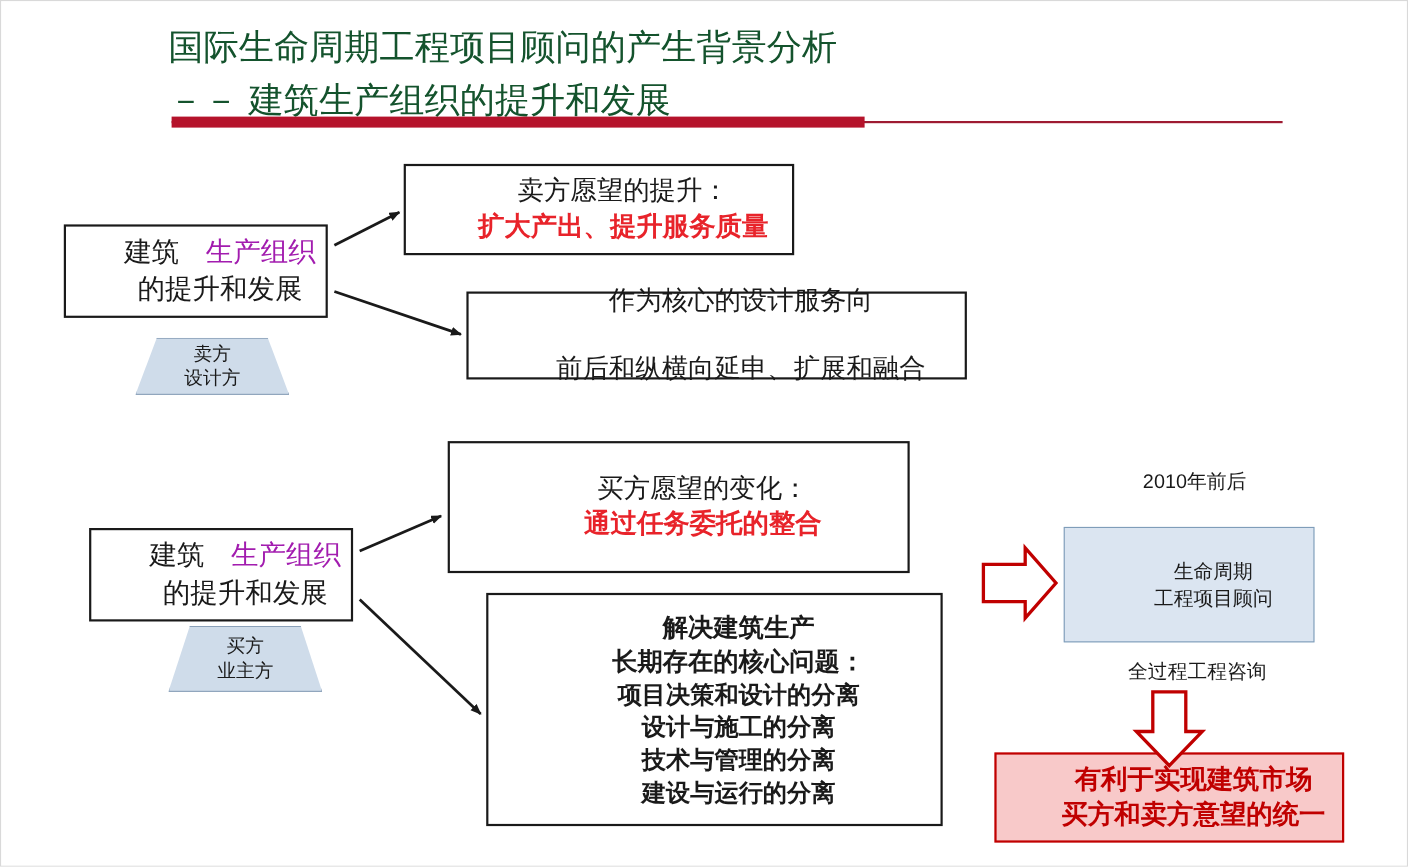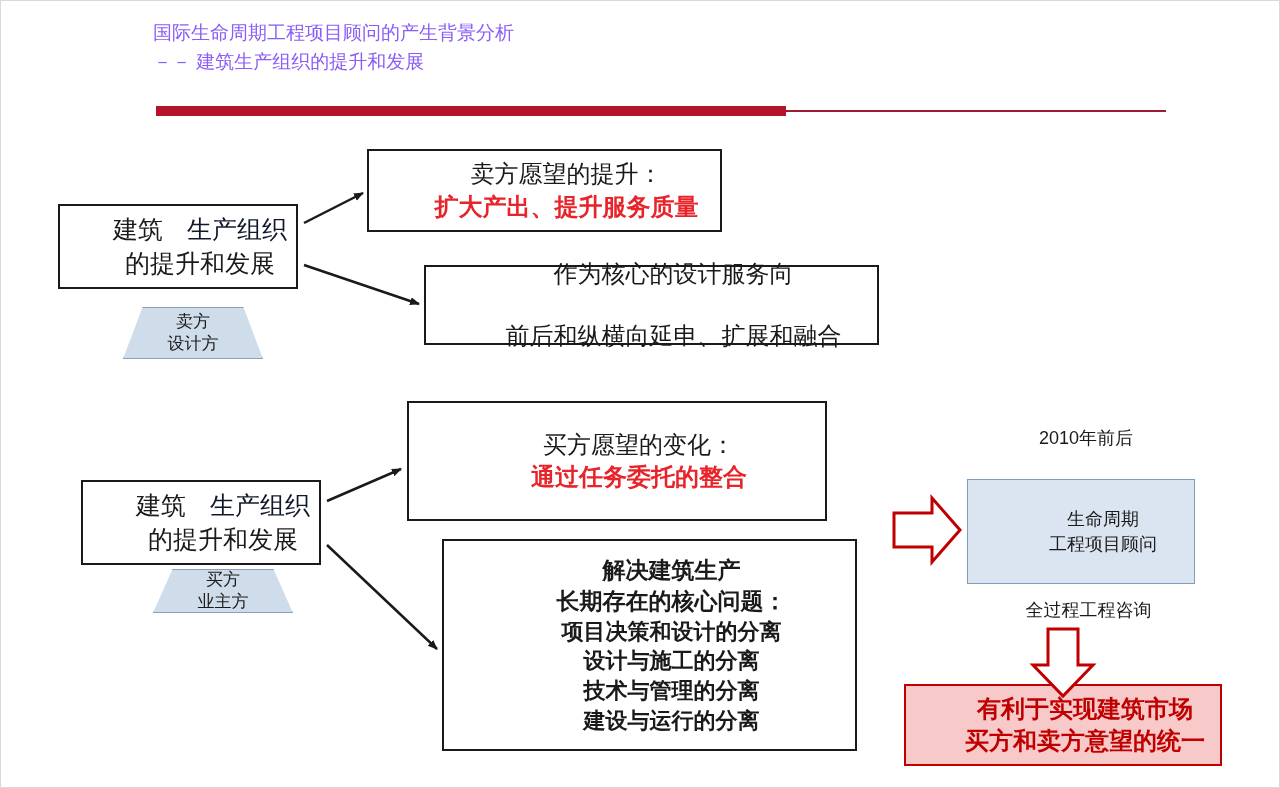--- a/index.html
+++ b/index.html
@@ -19,22 +19,22 @@
     box-sizing: border-box;
     overflow: hidden;
   }
   .title-block {
     position: absolute;
     left: 152px;
     top: 18px;
     width: 900px;
   }
   .title-line {
-    font-size: 19px;
-    color: #8b5cf6;
+    font-size: 32px;
+    color: #14532d;
     line-height: 1.5;
     white-space: nowrap;
   }
   .title-rule-wrap {
     position: absolute;
     left: 155px;
     top: 105px;
     width: 1010px;
     height: 10px;
   }
@@ -62,21 +62,21 @@
     background: #ffffff;
     display: flex;
     flex-direction: column;
     align-items: center;
     justify-content: center;
     text-align: center;
     color: #1a1a1a;
     padding-left: 44px;
   }
   .box .ln { white-space: nowrap; line-height: 1.35; }
-  .red { color: #0f172a; margin-left: 24px; }
+  .red { color: #a21caf; margin-left: 24px; }
   .red-b { color: #e8232a; font-weight: bold; }
 
   
   #src-seller { left: 57px;  top: 203px; width: 240px; height: 85px; font-size: 25px; }
   #src-buyer  { left: 80px;  top: 479px; width: 240px; height: 85px; font-size: 25px; }
 
   
   .trap {
     position: absolute;
     box-sizing: border-box;
@@ -86,21 +86,21 @@
     flex-direction: column;
     align-items: center;
     justify-content: center;
     text-align: center;
     font-size: 17px;
     color: #1a1a1a;
     clip-path: polygon(14% 0, 86% 0, 100% 100%, 0 100%);
     line-height: 1.3;
   }
   #trap-seller { left: 122px; top: 306px; width: 140px; height: 52px; }
-  #trap-buyer  { left: 152px; top: 568px; width: 140px; height: 44px; }
+  #trap-buyer  { left: 152px; top: 568px; width: 140px; height: 60px; }
 
   
   #box-seller-wish { left: 366px; top: 148px; width: 355px; height: 83px; font-size: 24px; }
   #box-seller-core { left: 423px; top: 264px; width: 455px; height: 80px; font-size: 24px; gap: 29px; }
   #box-buyer-wish  { left: 406px; top: 400px; width: 420px; height: 120px; font-size: 24px; }
   #box-buyer-core  { left: 441px; top: 538px; width: 415px; height: 212px; font-size: 23px; font-weight: bold; }
   #box-buyer-core .small { font-size: 22px; }
 
   
   #label-year {

